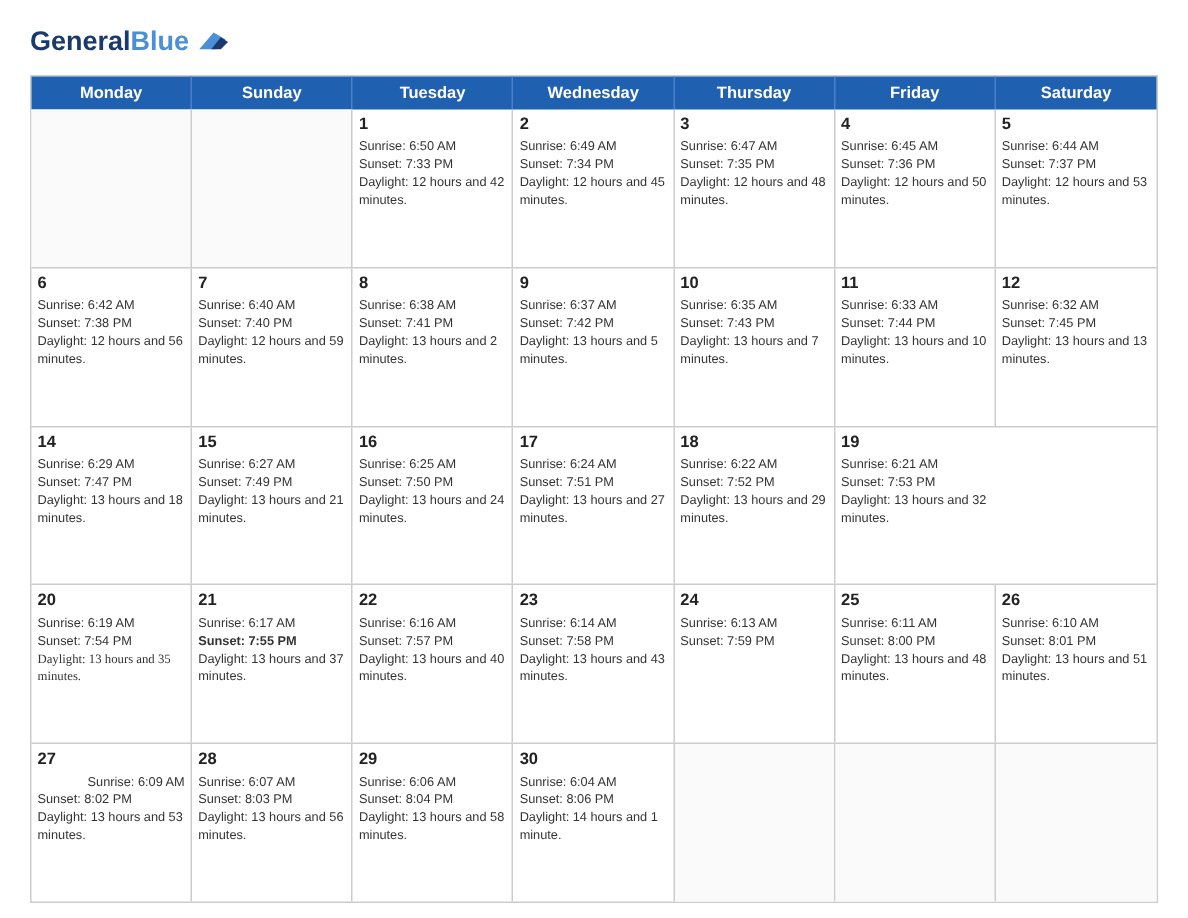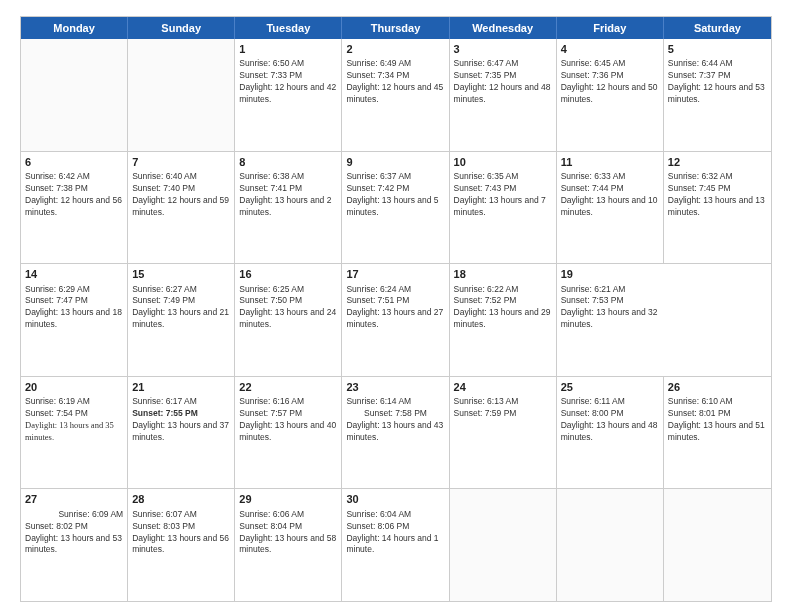--- a/index.html
+++ b/index.html
@@ -100,28 +100,45 @@
       font-weight: bold;
       color: #222;
       display: block;
       margin-bottom: 1px;
     }
   </style>
 </head>
 <body>
 
 <div class="page">
+  <div class="header">
+    <div class="logo">
+      <div>
+        <div style="display:flex;align-items:center;">
+          <span class="logo-text">General<span>Blue</span></span>
+          <svg class="logo-icon" viewBox="0 0 30 24" xmlns="http://www.w3.org/2000/svg">
+            <polygon points="6,18 18,4 28,10 20,18" fill="#4a90d9"></polygon>
+            <polygon points="16,18 24,8 30,12 24,18" fill="#1a3a6b"></polygon>
+          </svg>
+        </div>
+      </div>
+    </div>
+    <div class="title-block">
+      <div class="month-title"></div>
+      <div class="subtitle"></div>
+    </div>
+  </div>
 
   <div class="calendar">
     <div class="cal-header" id="cal-header">
         <div class="cal-header-cell">Monday</div>
         <div class="cal-header-cell">Sunday</div>
         <div class="cal-header-cell">Tuesday</div>
+        <div class="cal-header-cell">Wednesday</div>
         <div class="cal-header-cell">Thursday</div>
-        <div class="cal-header-cell">Wednesday</div>
         <div class="cal-header-cell">Friday</div>
         <div class="cal-header-cell">Saturday</div>
       </div>
     <div class="cal-body" id="cal-body">
         <div class="cal-row">
           <div class="cal-cell empty"></div>
           <div class="cal-cell empty"></div>
           <div class="cal-cell">
             <span class="day-num">1</span>
             <span style="display: block;">Sunrise: 6:50 AM</span>
@@ -250,21 +267,21 @@
           </div>
           <div class="cal-cell">
             <span class="day-num">22</span>
             <span style="display: block;">Sunrise: 6:16 AM</span>
             <span style="display: block;">Sunset: 7:57 PM</span>
             <span style="display: block;">Daylight: 13 hours and 40 minutes.</span>
           </div>
           <div class="cal-cell">
             <span class="day-num">23</span>
             <span style="display: block;">Sunrise: 6:14 AM</span>
-            <span style="display: block; text-align: center;">Sunset: 7:58 PM</span>
+            <span style="display: block;">Sunset: 7:58 PM</span>
             <span style="display: block;">Daylight: 13 hours and 43 minutes.</span>
           </div>
           <div class="cal-cell">
             <span class="day-num">24</span>
             <span style="display: block;">Sunrise: 6:13 AM</span>
             <span style="display: block;">Sunset: 7:59 PM</span>
           </div>
           <div class="cal-cell">
             <span class="day-num">25</span>
             <span style="display: block;">Sunrise: 6:11 AM</span>

